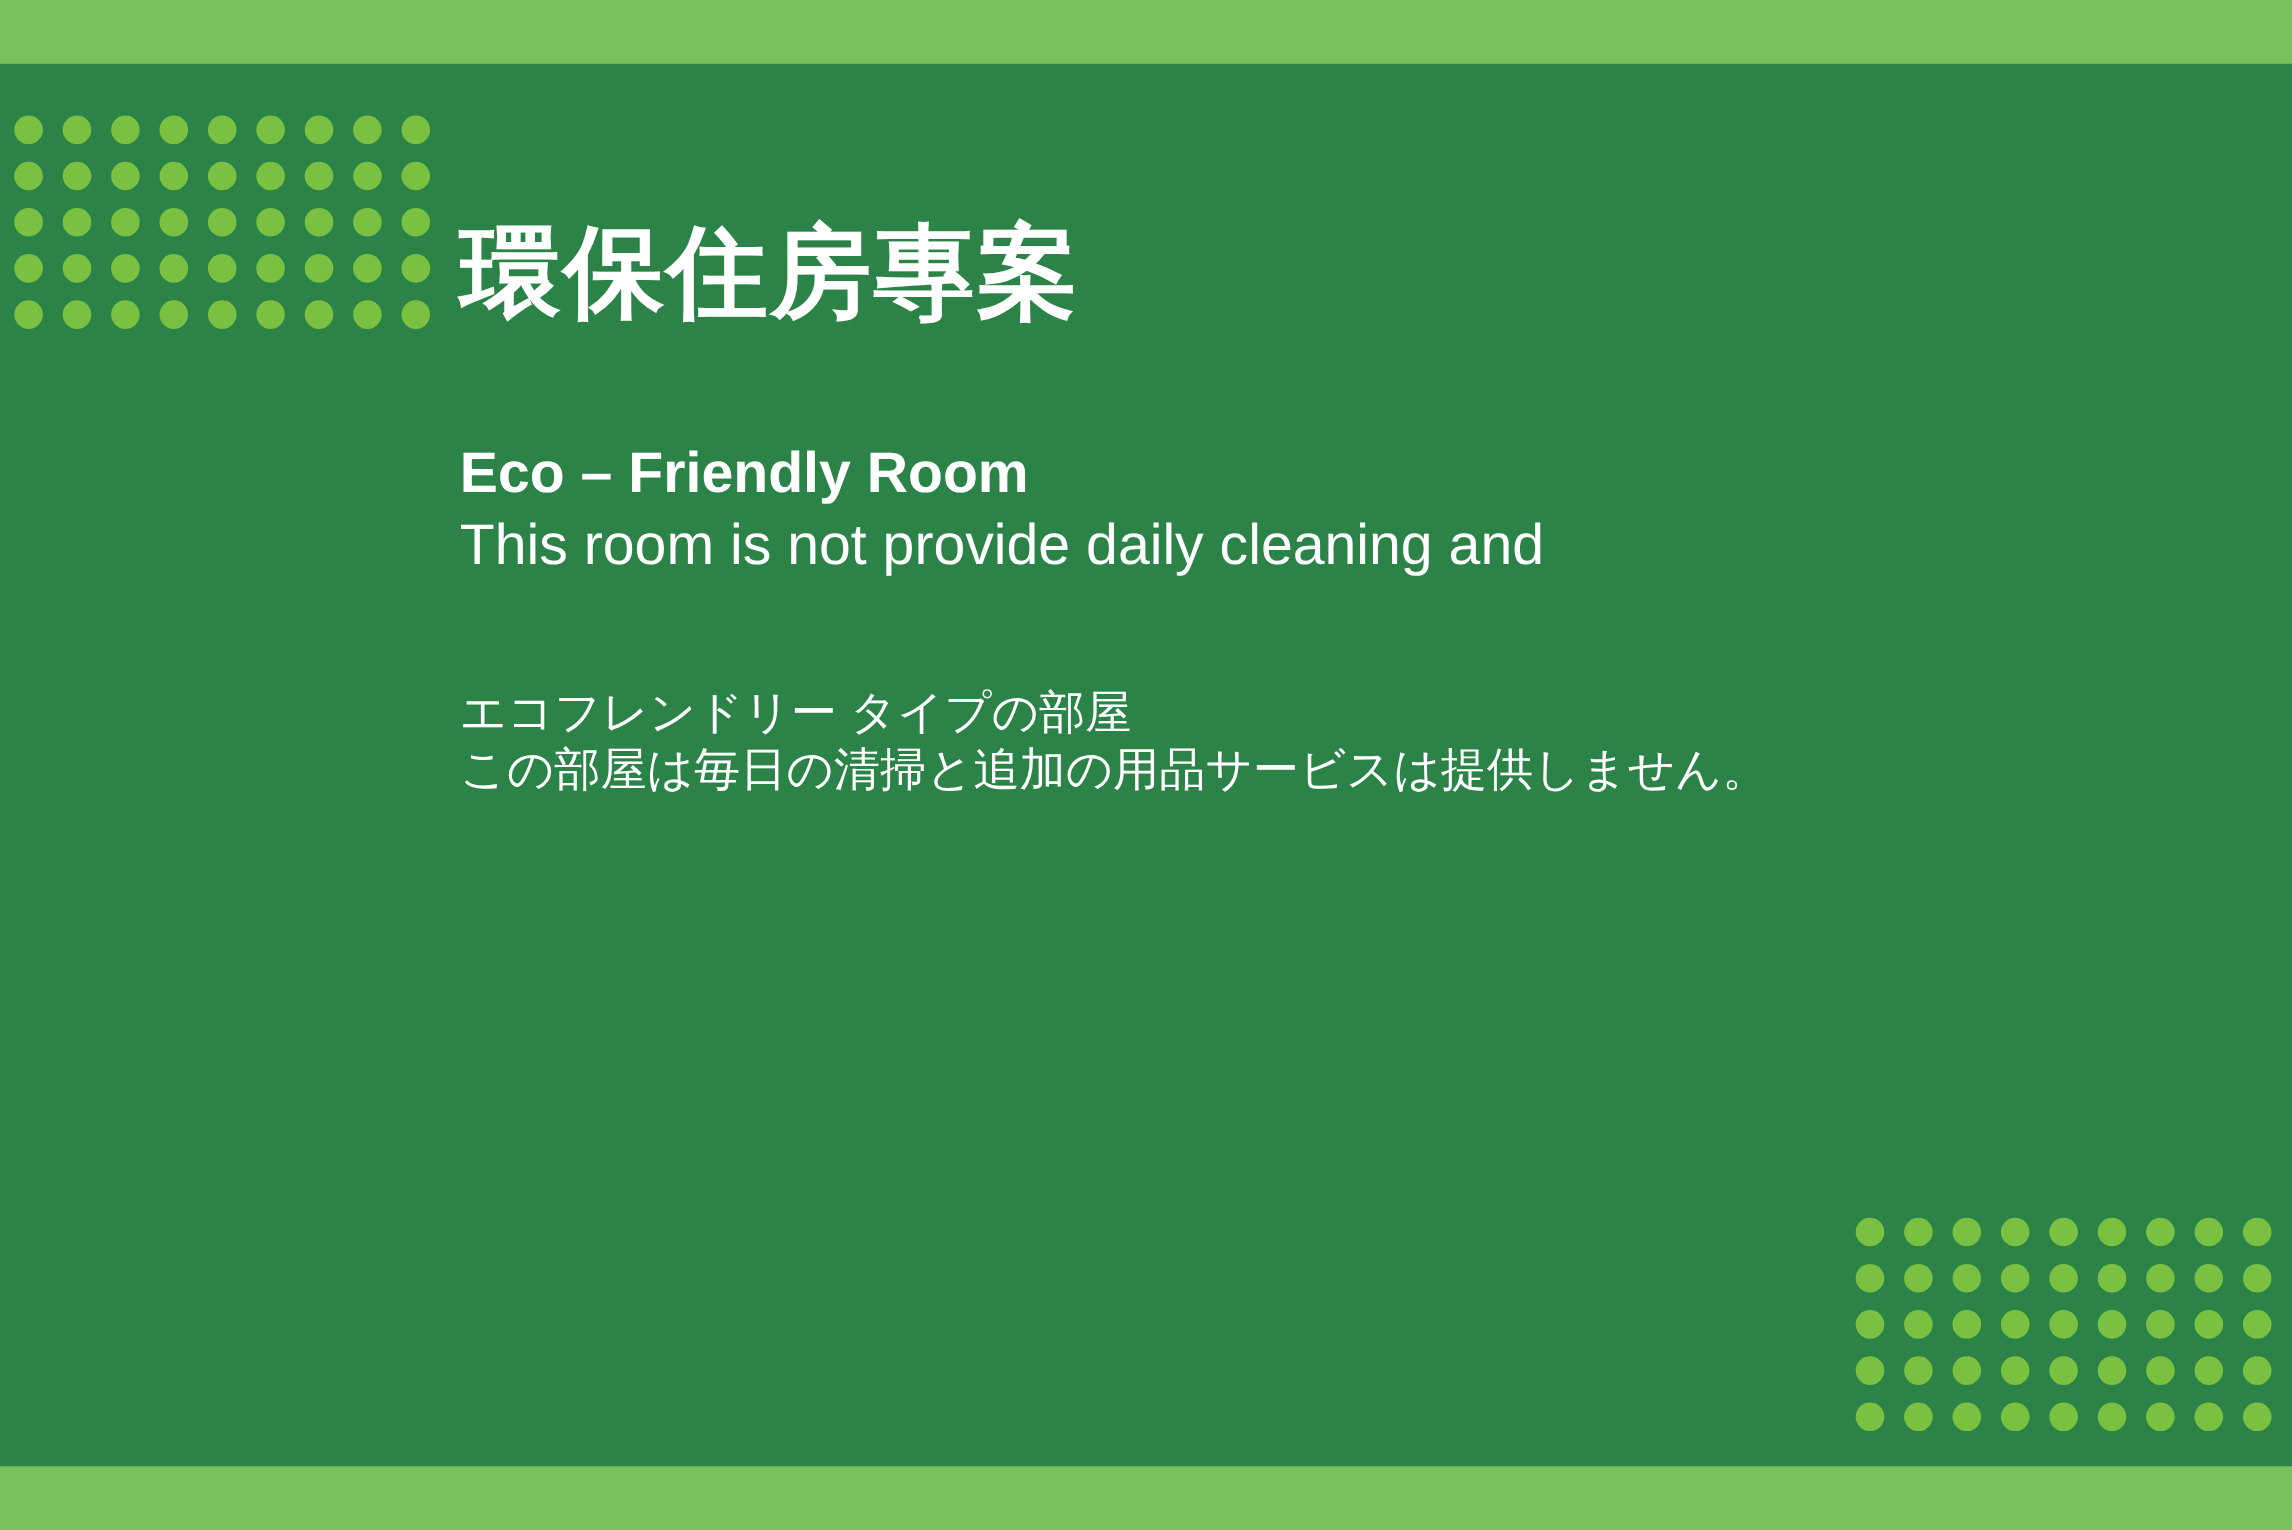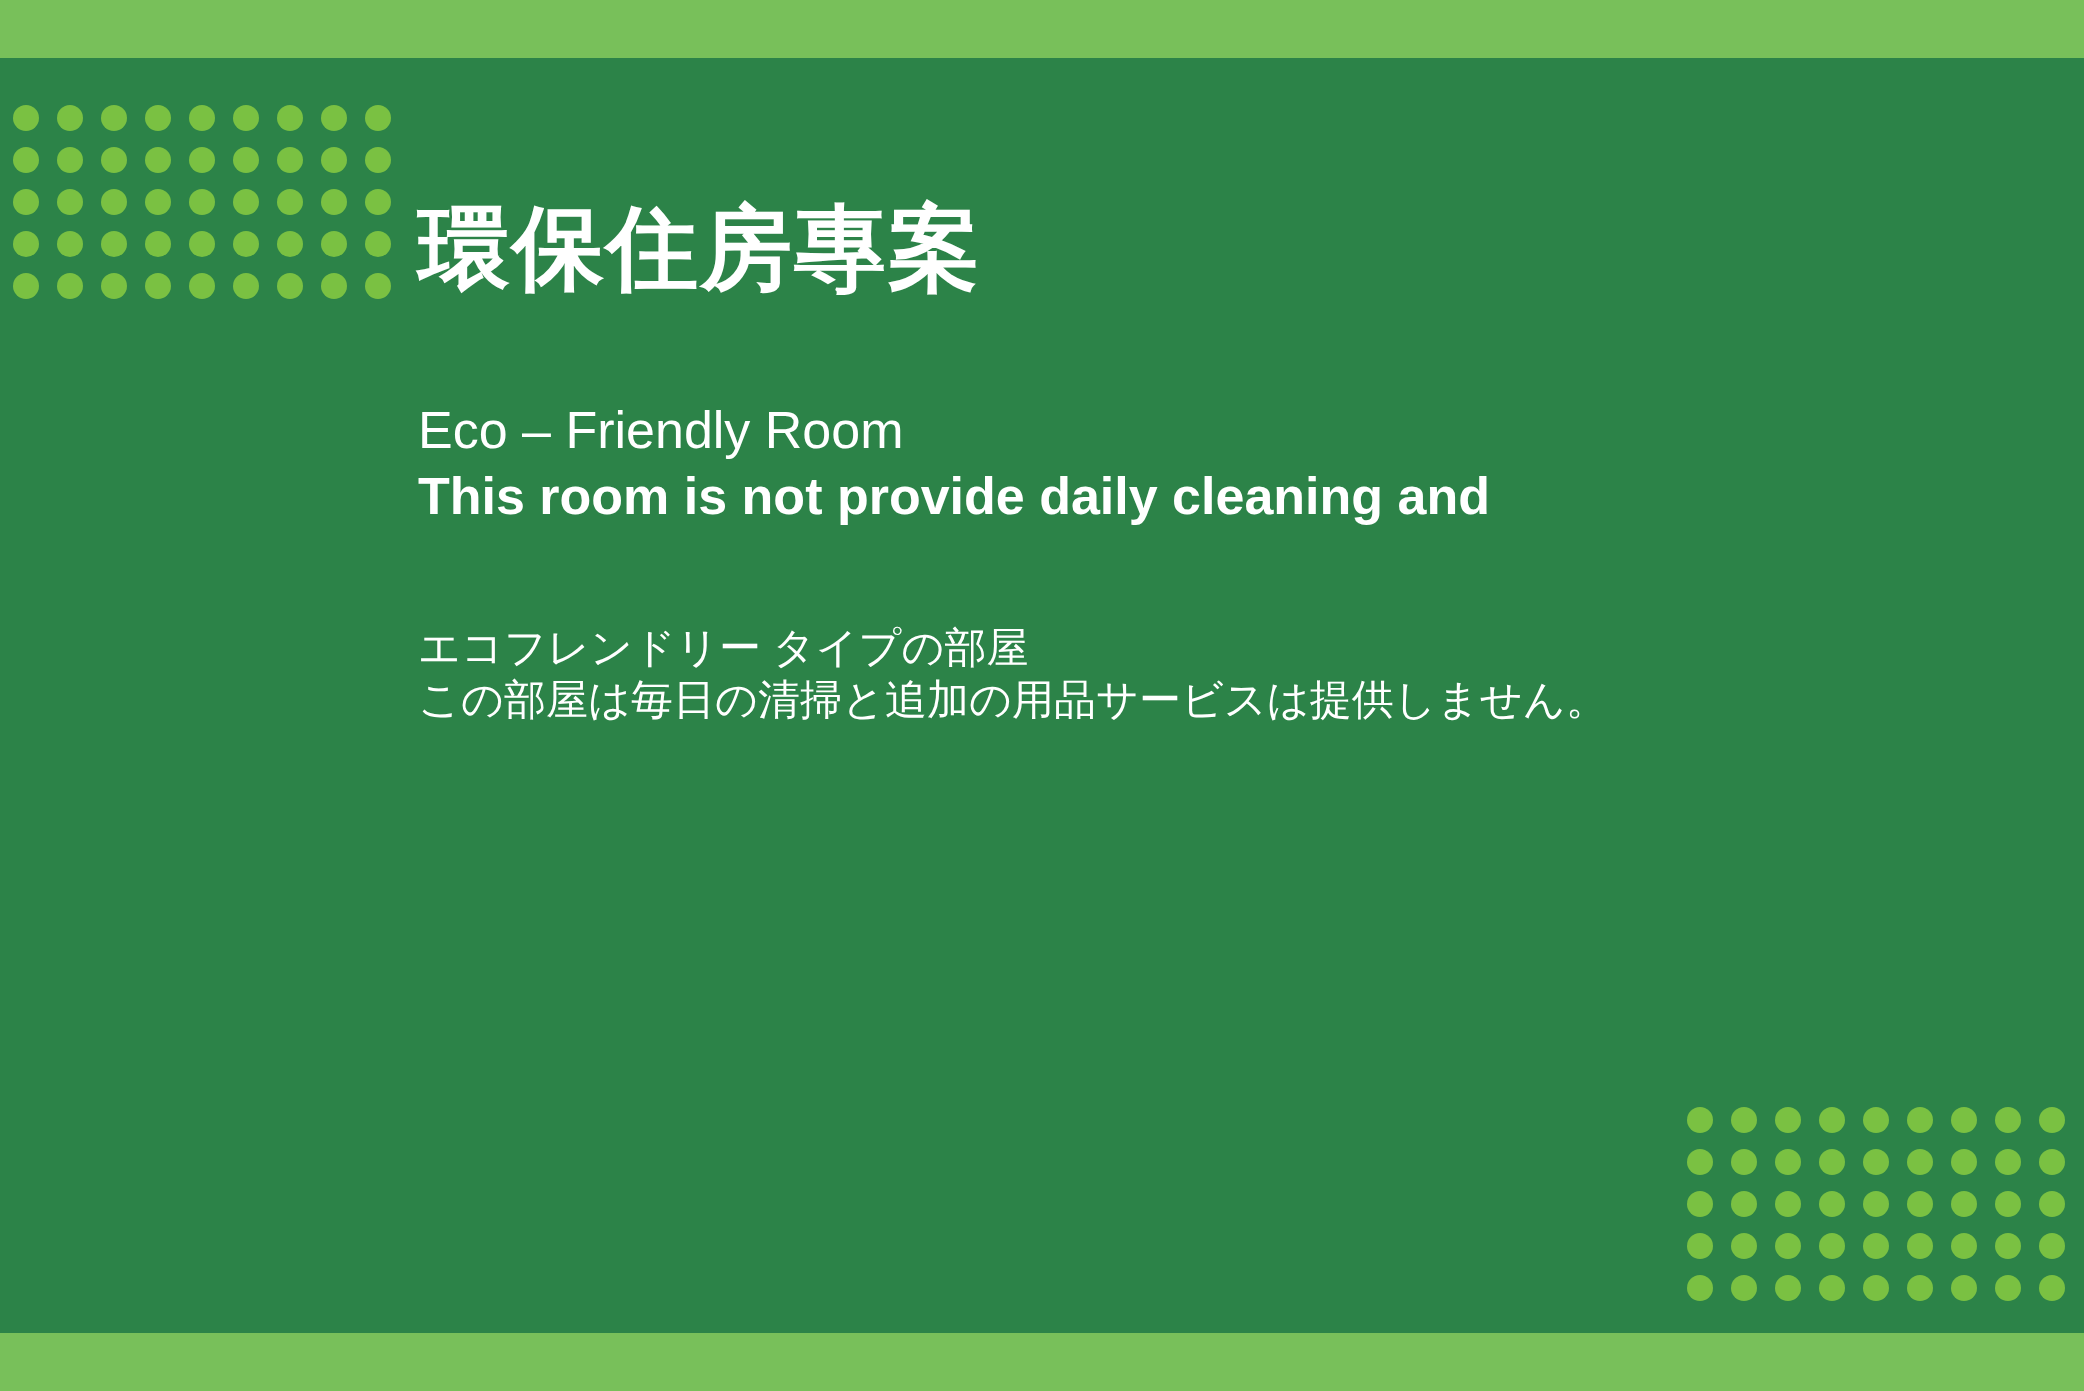--- a/index.html
+++ b/index.html
@@ -74,29 +74,29 @@
     margin: 0;
     white-space: nowrap;
   }
 
   .block {
     margin-top: 96px;
   }
 
   .en-heading {
     font-size: 52px;
-    font-weight: 400;
+    font-weight: 700;
     line-height: 1.28;
     margin: 0;
     white-space: nowrap;
   }
 
   .en-line {
     font-size: 52px;
-    font-weight: 700;
+    font-weight: 400;
     line-height: 1.28;
     margin: 0;
     white-space: nowrap;
   }
 
   .block-ja {
     margin-top: 92px;
   }
 
   .ja-line {

